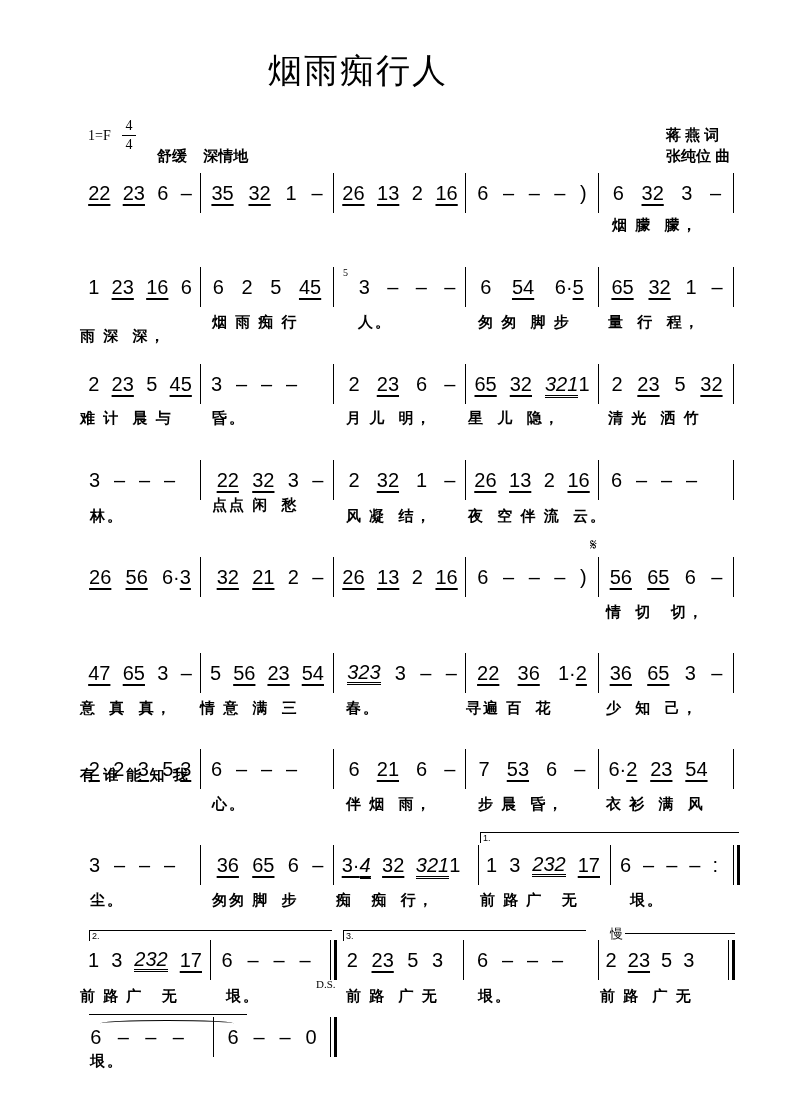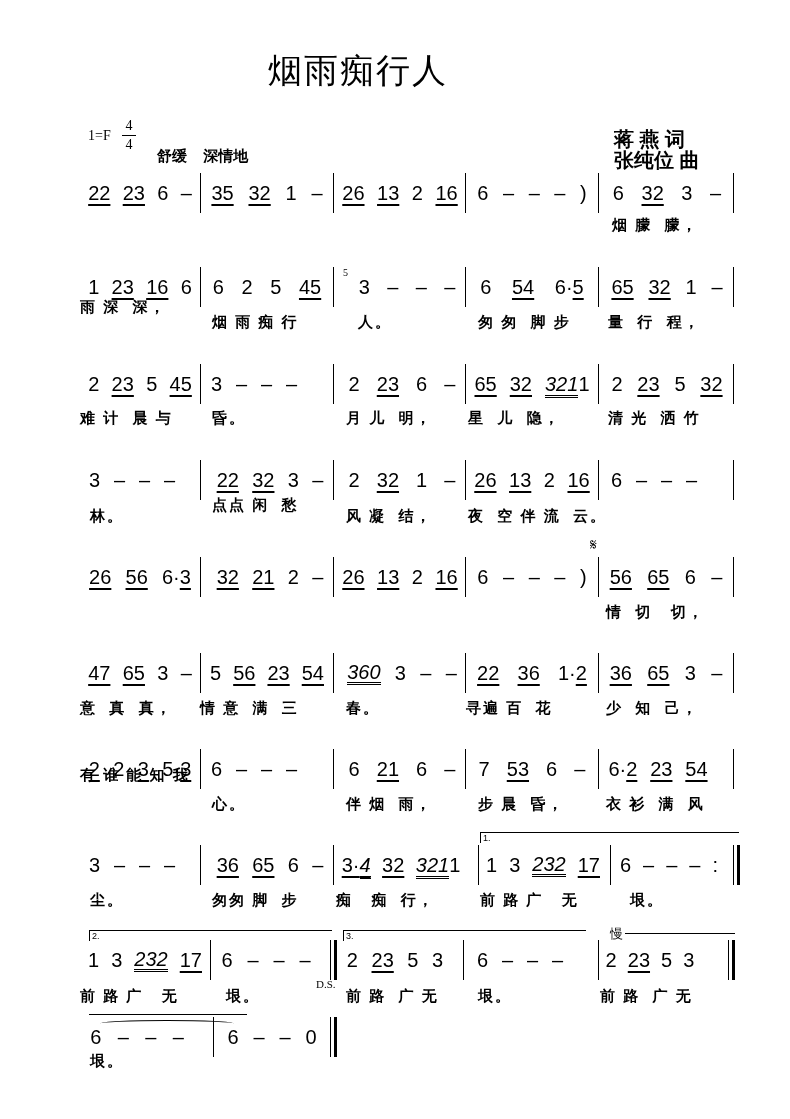--- a/index.html
+++ b/index.html
@@ -2,21 +2,21 @@
 <html><head>
 <meta charset="utf-8">
 <style>
   html, body { margin: 0; padding: 0; background: #ffffff; }
   body { width: 790px; height: 1119px; position: relative; overflow: hidden; font-family: "Liberation Sans", "DejaVu Sans", sans-serif; color: #000; }
   .title { position: absolute; left: 268px; top: 48px; font-family: "DejaVu Serif", serif; font-size: 34px; letter-spacing: 2px; font-weight: 300; }
   .key { position: absolute; left: 88px; top: 128px; font-family: "Liberation Serif", serif; font-size: 14px; }
   .tsig { position: absolute; left: 122px; top: 118px; font-family: "Liberation Serif", serif; font-size: 14px; text-align: center; width: 14px; line-height: 16px; }
   .tsig .line { border-top: 1px solid #000; margin: 1px 0; }
   .tempo { position: absolute; left: 157px; top: 147px; font-size: 15px; font-weight: bold; word-spacing: 12px; }
-  .credit { position: absolute; left: 614px; font-size: 20px; font-weight: bold; }
+  .credit { position: absolute; left: 666px; font-size: 15px; font-weight: bold; }
   .row { position: absolute; left: 0; width: 790px; height: 40px; }
   .m { position: absolute; top: 0; height: 40px; display: flex; align-items: center; justify-content: space-around; font-size: 20px; }
   .bar { position: absolute; top: 0; width: 1px; height: 40px; background: #000; }
   .dbar { position: absolute; top: 0; width: 6px; height: 40px; border-left: 1px solid #000; }
   .dbar::after { content: ""; position: absolute; right: 0; top: 0; width: 3px; height: 40px; background: #000; }
   .lyr { position: absolute; font-size: 15px; font-weight: bold; white-space: pre; letter-spacing: 2px; }
   .u1 { text-decoration: underline; text-underline-offset: 4px; }
   .u2 { border-bottom: 3px double #000; line-height: 20px; font-style: italic; }
   .volta { position: absolute; border-top: 1px solid #000; border-left: 1px solid #000; height: 10px; font-size: 9px; padding-left: 2px; }
   .small { position: absolute; font-size: 10px; font-family: "Liberation Serif", serif; }
@@ -107,21 +107,21 @@
     </div>
   <div class="bar" style="left:598px"></div>
   <div class="m" style="left:604px;width:126px">
       <span class="u1">65</span>
       <span class="u1">32</span>
       <span>1</span>
       <span>–</span>
     </div>
   <div class="bar" style="left:733px"></div>
 </div>
-<div class="lyr" style="top:298px;left:80px">雨 深  深，</div>
+<div class="lyr" style="top:327px;left:80px">雨 深  深，</div>
 <div class="lyr" style="top:313px;left:212px">烟 雨 痴 行</div>
 <div class="lyr" style="top:313px;left:358px">人。</div>
 <div class="lyr" style="top:313px;left:478px">匆 匆  脚 步</div>
 <div class="lyr" style="top:313px;left:608px">量  行  程，</div>
 
 <div class="row" style="top:364px">
   <div class="m" style="left:82px;width:116px">
       <span>2</span>
       <span class="u1">23</span>
       <span>5</span>
@@ -253,21 +253,21 @@
     </div>
   <div class="bar" style="left:200px"></div>
   <div class="m" style="left:204px;width:126px">
       <span>5</span>
       <span class="u1">56</span>
       <span class="u1">23</span>
       <span class="u1">54</span>
     </div>
   <div class="bar" style="left:333px"></div>
   <div class="m" style="left:340px;width:124px">
-      <span class="u2">360</span>
+      <span class="u2">323</span>
       <span>3</span>
       <span>–</span>
       <span>–</span>
     </div>
   <div class="bar" style="left:465px"></div>
   <div class="m" style="left:468px;width:128px">
       <span class="u1">22</span>
       <span class="u1">36</span>
       <span>1·<span class="u1">2</span></span>
     </div>

